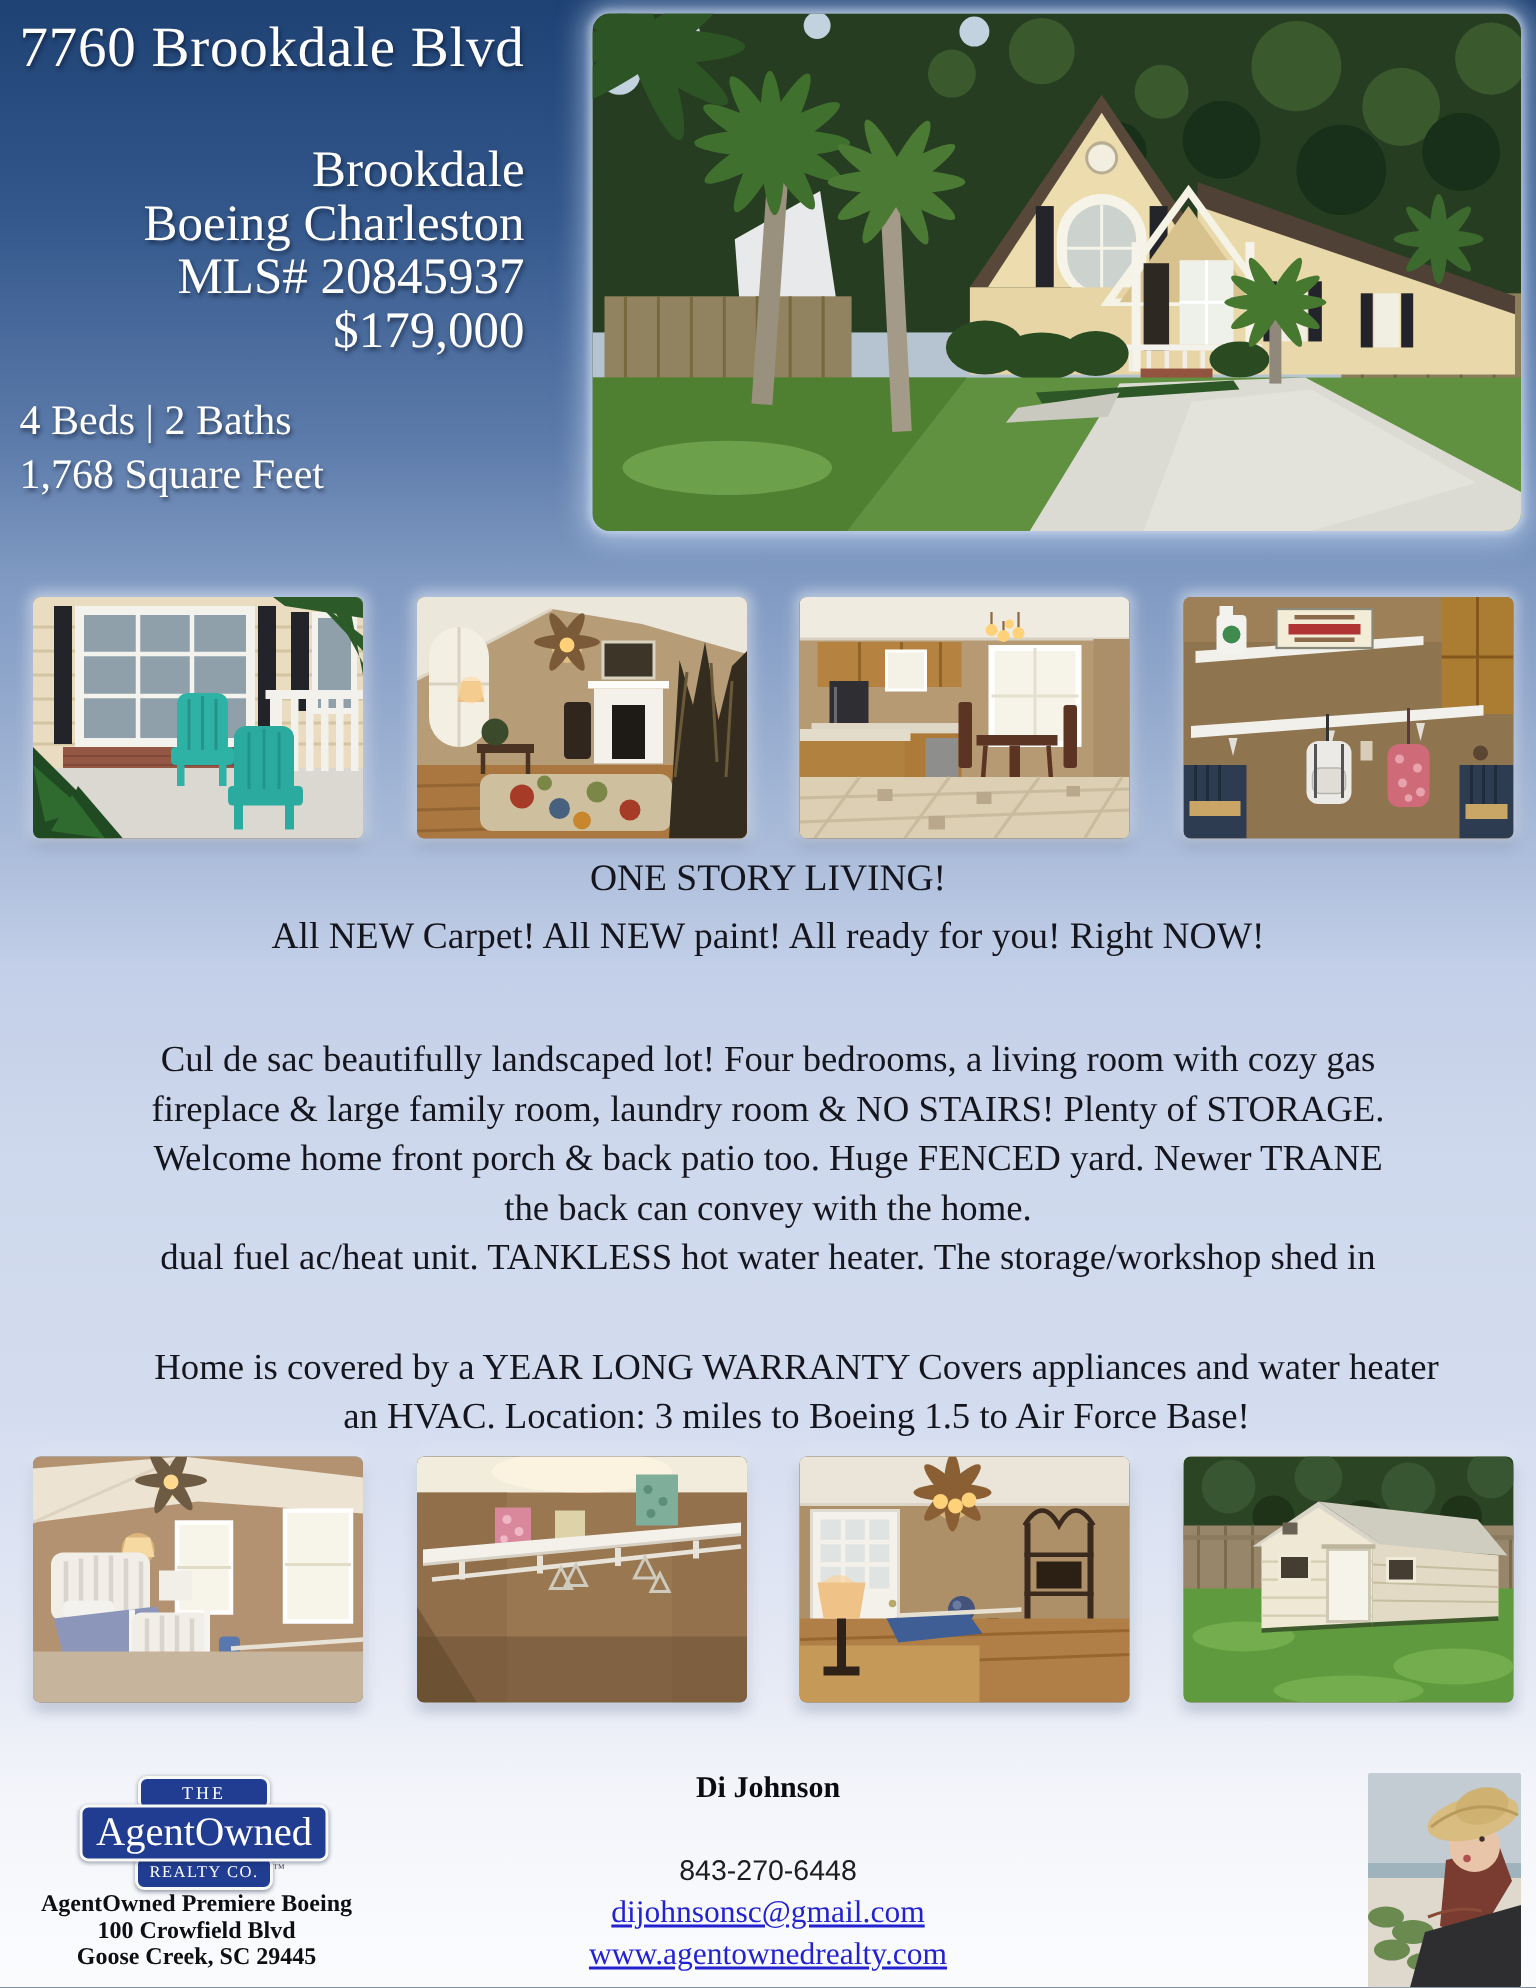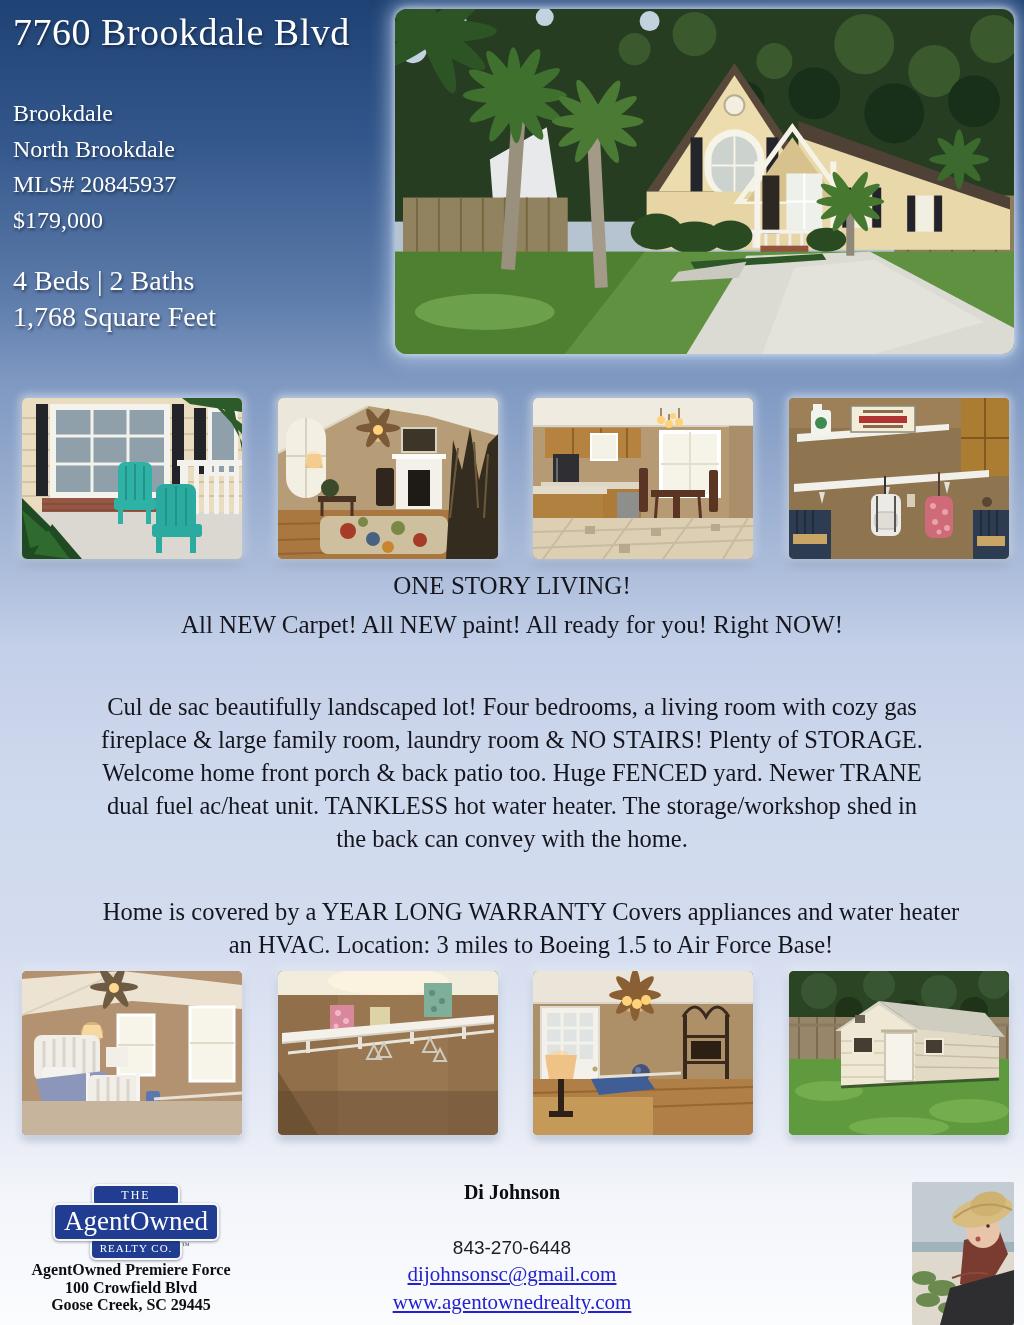--- a/index.html
+++ b/index.html
@@ -9,21 +9,21 @@
     position:relative; width:1024px; height:1325px; margin:0 auto; overflow:hidden;
     background:linear-gradient(180deg,
       #1f4274 0px, #33578b 140px, #5b7aa9 290px, #7e98c1 380px,
       #a9bbd9 560px, #c3cfe8 645px, #cfd9ed 780px, #d3dcef 935px,
       #e6eaf5 1120px, #f3f5fa 1195px, #fbfcfe 1325px);
   }
 
   
   .hero-text { position:absolute; left:13px; top:10px; color:#fff; text-shadow:1px 2px 3px rgba(8,18,38,.6); }
   .hero-title { font-size:38px; font-weight:400; letter-spacing:.5px; line-height:44px; }
-  .hero-info  { margin-top:42px; font-size:24px; line-height:35.5px; }
+  .hero-info  { margin-top:42px; font-size:34px; line-height:35.5px;text-align:right; }
   .hero-stats { margin-top:25px; font-size:28px; line-height:36px; }
 
   .hero-photo {
     position:absolute; left:395px; top:9px; width:619px; height:345px;
     border-radius:12px; overflow:hidden; background:#6b7f68;
     box-shadow:0 0 18px 7px rgba(210,225,248,.55), 0 0 5px 2px rgba(235,243,255,.5);
   }
   .hero-photo svg, .ph svg, .agent-photo svg { width:100%; height:100%; display:block; }
 
   
@@ -66,21 +66,21 @@
 </style>
 </head>
 <body>
 
 <div class="page">
 
   <div class="hero-text">
     <div class="hero-title">7760 Brookdale Blvd</div>
     <div class="hero-info">
       <div>Brookdale</div>
-      <div>North Brookdale</div>
+      <div>Boeing Charleston</div>
       <div>MLS# 20845937</div>
       <div>$179,000</div>
     </div>
     <div class="hero-stats">
       <div>4 Beds | 2 Baths</div>
       <div>1,768 Square Feet</div>
     </div>
   </div>
 
   <figure class="hero-photo" aria-label="front-exterior-with-palm-trees-and-driveway">
@@ -479,22 +479,22 @@
       </svg>
     </figure>
   </div>
 
   <div class="center-text highlight1">ONE STORY LIVING!</div>
   <div class="center-text highlight2">All NEW Carpet! All NEW paint! All ready for you! Right NOW!</div>
   <div class="center-text desc">
       <div>Cul de sac beautifully landscaped lot! Four bedrooms, a living room with cozy gas</div>
       <div>fireplace &amp; large family room, laundry room &amp; NO STAIRS! Plenty of STORAGE.</div>
       <div>Welcome home front porch &amp; back patio too. Huge FENCED yard. Newer TRANE</div>
+      <div>the back can convey with the home.</div>
       <div>dual fuel ac/heat unit. TANKLESS hot water heater. The storage/workshop shed in</div>
-      <div>the back can convey with the home.</div>
     </div>
   <div class="center-text warranty">
       <div>Home is covered by a YEAR LONG WARRANTY Covers appliances and water heater</div>
       <div>an HVAC. Location: 3 miles to Boeing 1.5 to Air Force Base!</div>
     </div>
 
   <div class="row row2">
 
     <figure class="ph" aria-label="bedroom-with-white-bed">
       <svg viewBox="0 0 220 164" preserveAspectRatio="none">
@@ -697,21 +697,21 @@
     </figure>
   </div>
 
   <div class="logo">
     <div class="logo-box logo-the">THE</div>
     <div class="logo-box logo-main">AgentOwned</div>
     <div class="logo-box logo-realty">REALTY CO.</div>
     <span class="logo-tm">™</span>
   </div>
   <div class="office">
-    <div>AgentOwned Premiere Force</div>
+    <div>AgentOwned Premiere Boeing</div>
     <div>100 Crowfield Blvd</div>
     <div>Goose Creek, SC 29445</div>
   </div>
 
   <div class="agent-line agent-name">Di Johnson</div>
   <div class="agent-line agent-phone">843-270-6448</div>
   <div class="agent-line agent-email"><a class="link">dijohnsonsc@gmail.com</a></div>
   <div class="agent-line agent-web"><a class="link">www.agentownedrealty.com</a></div>
 
   <figure class="agent-photo" aria-label="agent-in-straw-hat-at-beach">

